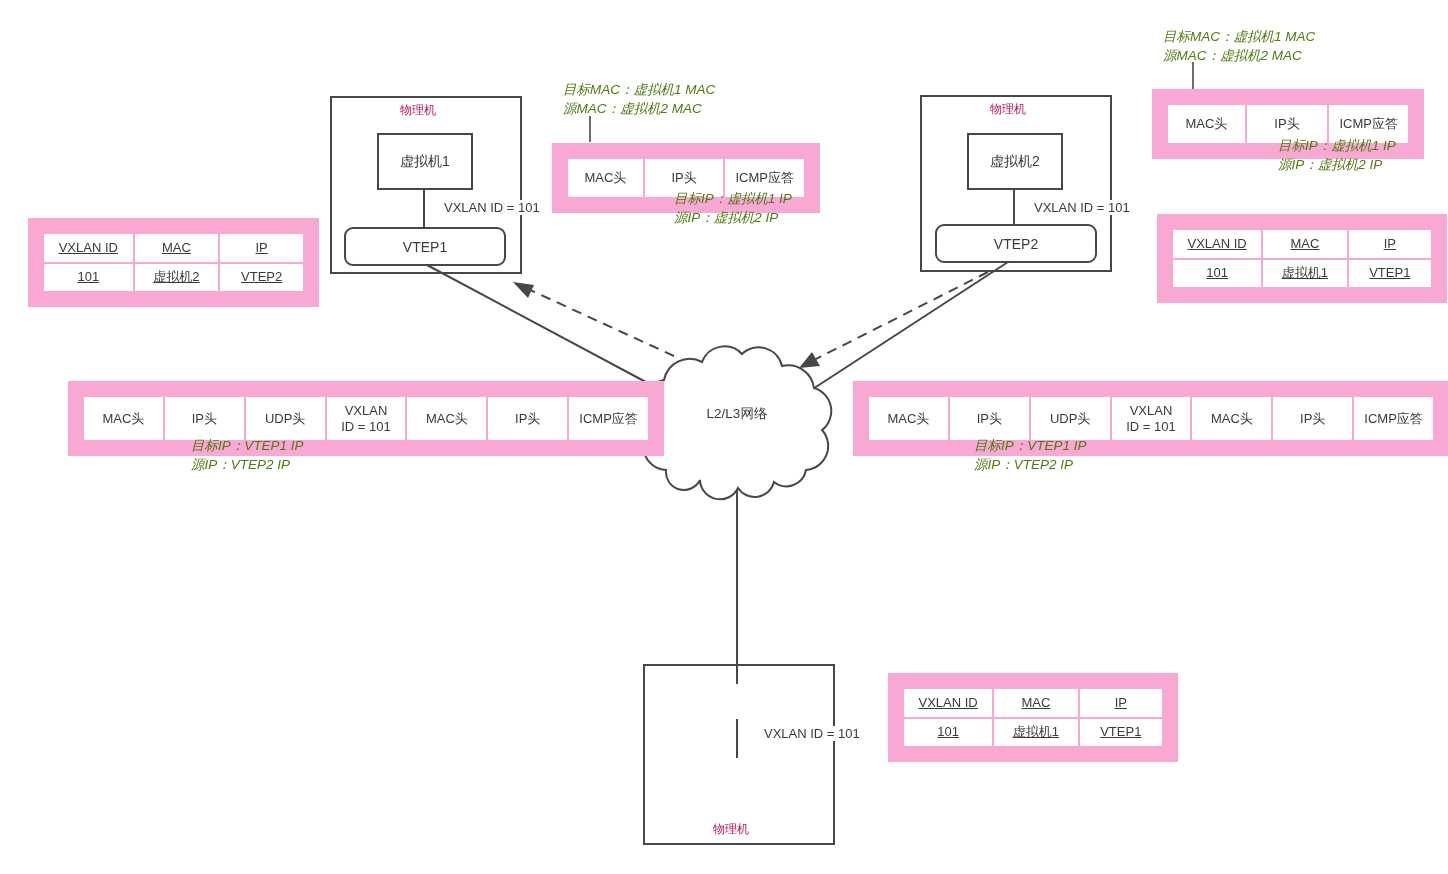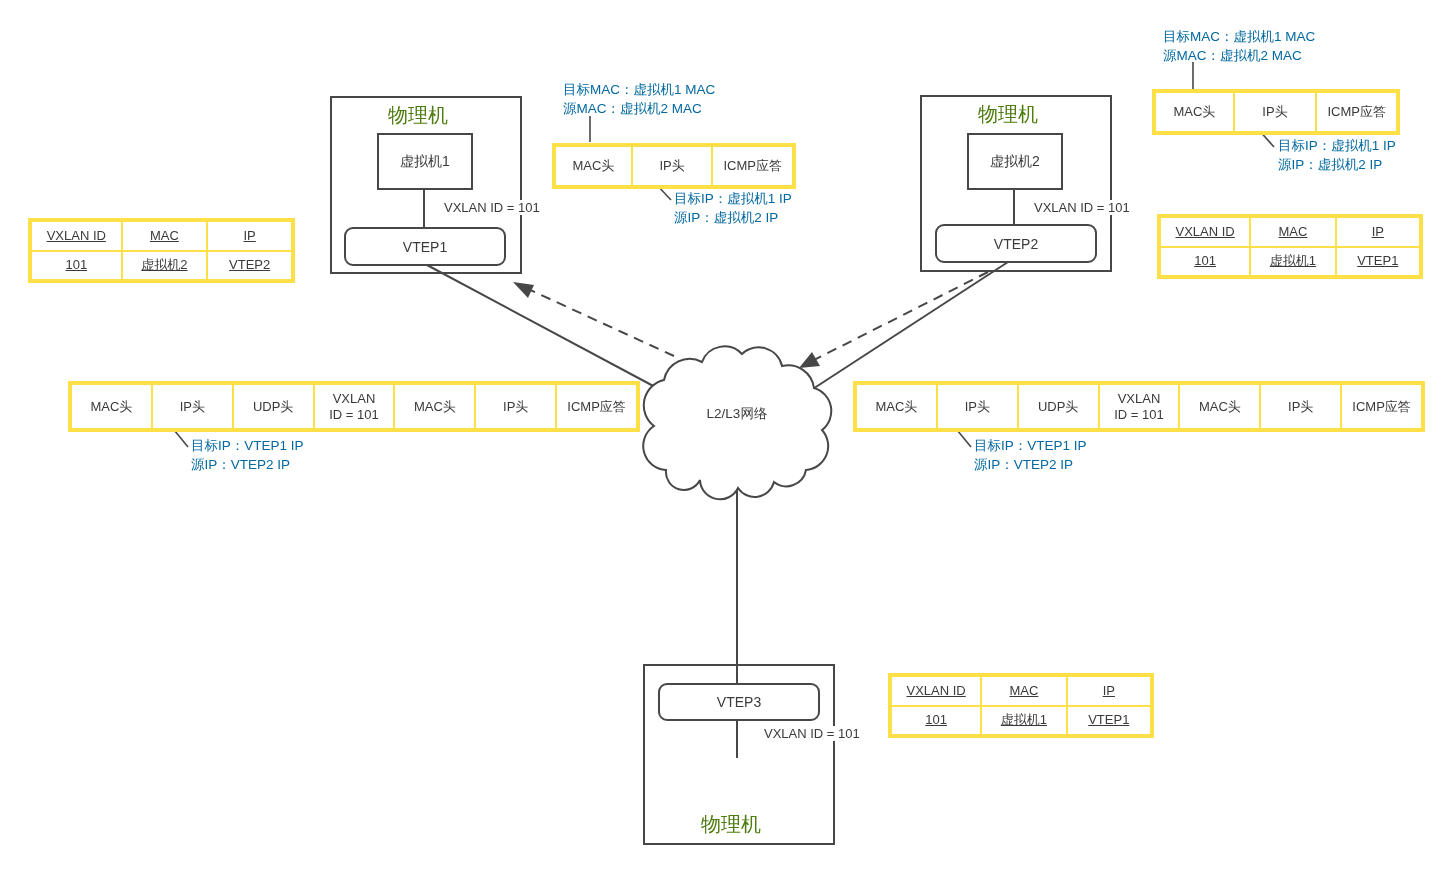--- a/index.html
+++ b/index.html
@@ -5,47 +5,47 @@
   html,body { margin:0; padding:0; background:#ffffff; }
   .stage {
     position:relative; width:1448px; height:874px; background:#ffffff;
     font-family:"Liberation Sans","DejaVu Sans",sans-serif; color:#3a3a3a;
     overflow:hidden;
   }
   .stage svg.wires { position:absolute; left:0; top:0; z-index:0; }
 
   
   .machine { position:absolute; border:2px solid #474747; z-index:1; }
-  .machine-title { position:absolute; left:0; right:16px; text-align:center; font-size:20px; color:#4d7c0f; }
+  .machine-title { position:absolute; left:0; right:16px; text-align:center; font-size:12px; color:#be185d; }
   .title-top { top:4px; }
   .title-bottom { bottom:5px; }
 
   
   .nodebox { position:absolute; border:2px solid #474747; background:#fff; z-index:2;
     display:flex; align-items:center; justify-content:center; font-size:14px; }
   .vtep { border-radius:9px; }
 
   .vxlan-label { position:absolute; z-index:3; background:#fff; font-size:13px;
     white-space:nowrap; padding:0 3px; }
 
   
-  .gridtable { position:absolute; z-index:2; display:grid; gap:2px; padding:4px;
-    background:#fde047; }
+  .gridtable { position:absolute; z-index:2; display:grid; gap:2px; padding:16px;
+    background:#f9a8d4; }
   .gridtable .cell { background:#fff; display:flex; align-items:center; justify-content:center;
     font-size:13px; text-align:center; white-space:pre-line; line-height:16px; }
 
   .maptable { grid-template-columns:90fr 85fr 84fr; grid-auto-rows:1fr;text-decoration:underline; }
 
   .packet3-l { grid-template-columns:76fr 80fr 80fr; }
   .packet3-r { grid-template-columns:78fr 82fr 80fr; }
   .packet7 { grid-template-columns:repeat(7,1fr); }
 
   
   .note { position:absolute; z-index:3; font-size:13.5px; line-height:19px;
-    color:#0369a1; white-space:nowrap; }
+    color:#4d7c0f; white-space:nowrap;font-style:italic; }
 
   .cloud-label { position:absolute; z-index:2; font-size:13.5px; text-align:center; }
 </style>
 </head>
 <body>
 
 <div class="stage">
 
   <svg class="wires" width="1448" height="874" viewBox="0 0 1448 874">
 
@@ -88,21 +88,20 @@
   <div class="machine" style="left:920px;top:95px;width:188px;height:173px">
     <div class="machine-title title-top">物理机</div>
   </div>
   <div class="nodebox" style="left:967px;top:133px;width:92px;height:53px">虚拟机2</div>
   <div class="nodebox vtep" style="left:935px;top:224px;width:158px;height:35px">VTEP2</div>
   <div class="vxlan-label" style="left:1031px;top:200px">VXLAN ID = 101</div>
 
   <div class="machine" style="left:643px;top:664px;width:188px;height:177px">
     <div class="machine-title title-bottom">物理机</div>
   </div>
-  <div class="nodebox vtep" style="left:658px;top:683px;width:158px;height:34px">VTEP3</div>
   <div class="vxlan-label" style="left:761px;top:726px">VXLAN ID = 101</div>
 
   <div class="gridtable maptable" style="left:28px;top:218px;width:259px;height:57px">
     <div class="cell">VXLAN ID</div>
     <div class="cell">MAC</div>
     <div class="cell">IP</div>
     <div class="cell">101</div>
     <div class="cell">虚拟机2</div>
     <div class="cell">VTEP2</div>
   </div>

